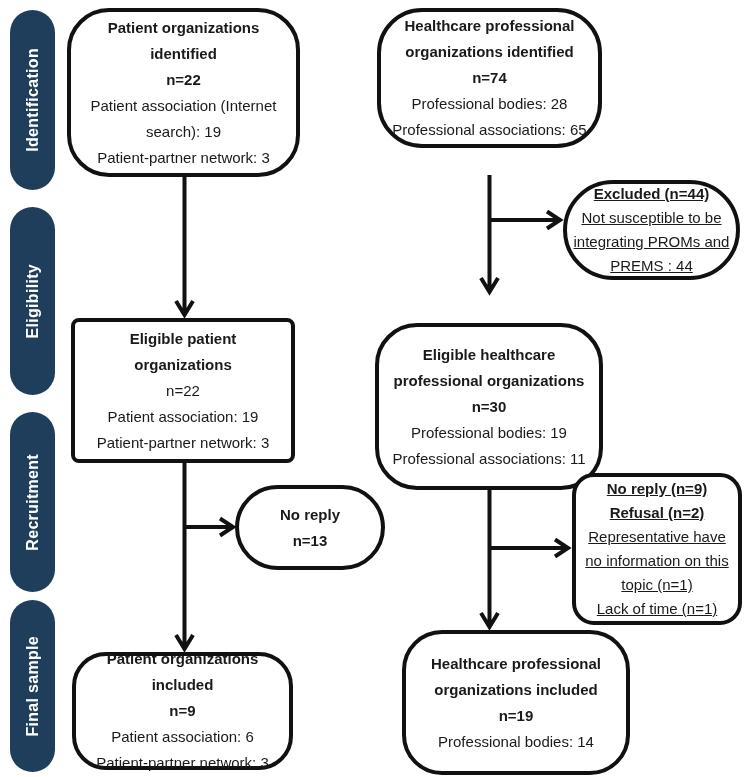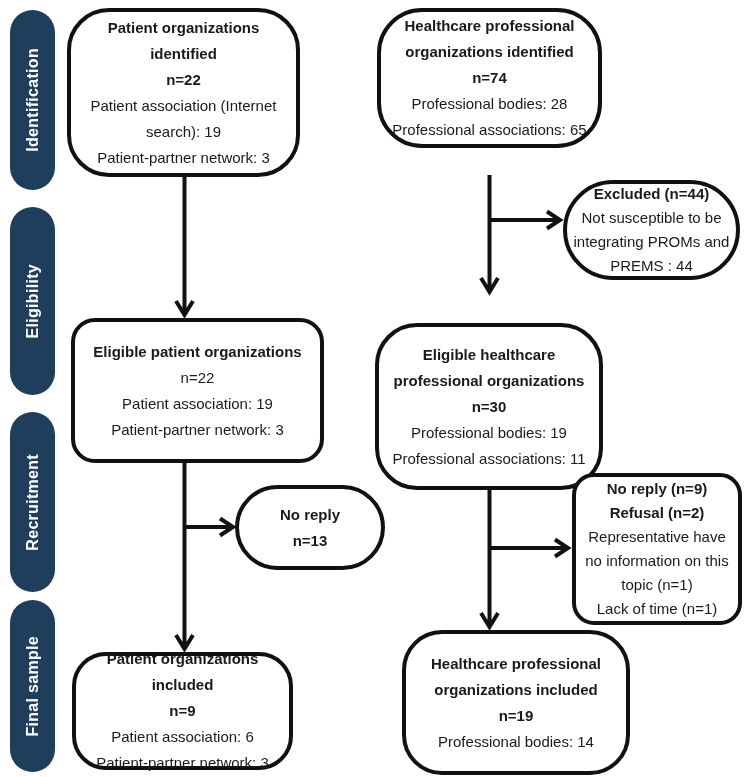--- a/index.html
+++ b/index.html
@@ -46,26 +46,26 @@
     background: #ffffff;
     display: flex;
     flex-direction: column;
     justify-content: center;
     text-align: center;
     font-size: 15px;
     line-height: 26px;
     padding: 0 8px;
   }
   .box .t { font-weight: bold; }
-  .tight { line-height: 24px; padding: 16px 6px; }
+  .tight { line-height: 24px; padding: 16px 6px; text-decoration: underline; }
 
   #box-po-identified { left: 67px;  top: 8px;   width: 233px; height: 169px; border-radius: 42px; }
   #box-hp-identified { left: 377px; top: 8px;   width: 225px; height: 140px; border-radius: 45px; }
   #ell-excluded      { left: 563px; top: 180px; width: 177px; height: 100px; border-radius: 50px; }
-  #box-eligible-po   { left: 71px;  top: 318px; width: 253px; height: 145px; border-radius: 24px; }
+  #box-eligible-po   { left: 71px;  top: 318px; width: 224px; height: 145px; border-radius: 8px; }
   #box-eligible-hp   { left: 375px; top: 295px; width: 228px; height: 167px; border-radius: 42px; margin-top: 28px; }
   #ell-no-reply      { left: 235px; top: 485px; width: 150px; height: 85px;  border-radius: 43px; }
   #box-nonresponse   { left: 572px; top: 473px; width: 170px; height: 152px; border-radius: 22px; }
   #box-po-included   { left: 72px;  top: 652px; width: 221px; height: 118px; border-radius: 34px; }
   #box-hp-included   { left: 375px; top: 630px; width: 228px; height: 145px; border-radius: 40px; margin-left: 27px; }
 
   
   #connectors {
     position: absolute;
     left: 0; top: 0;

